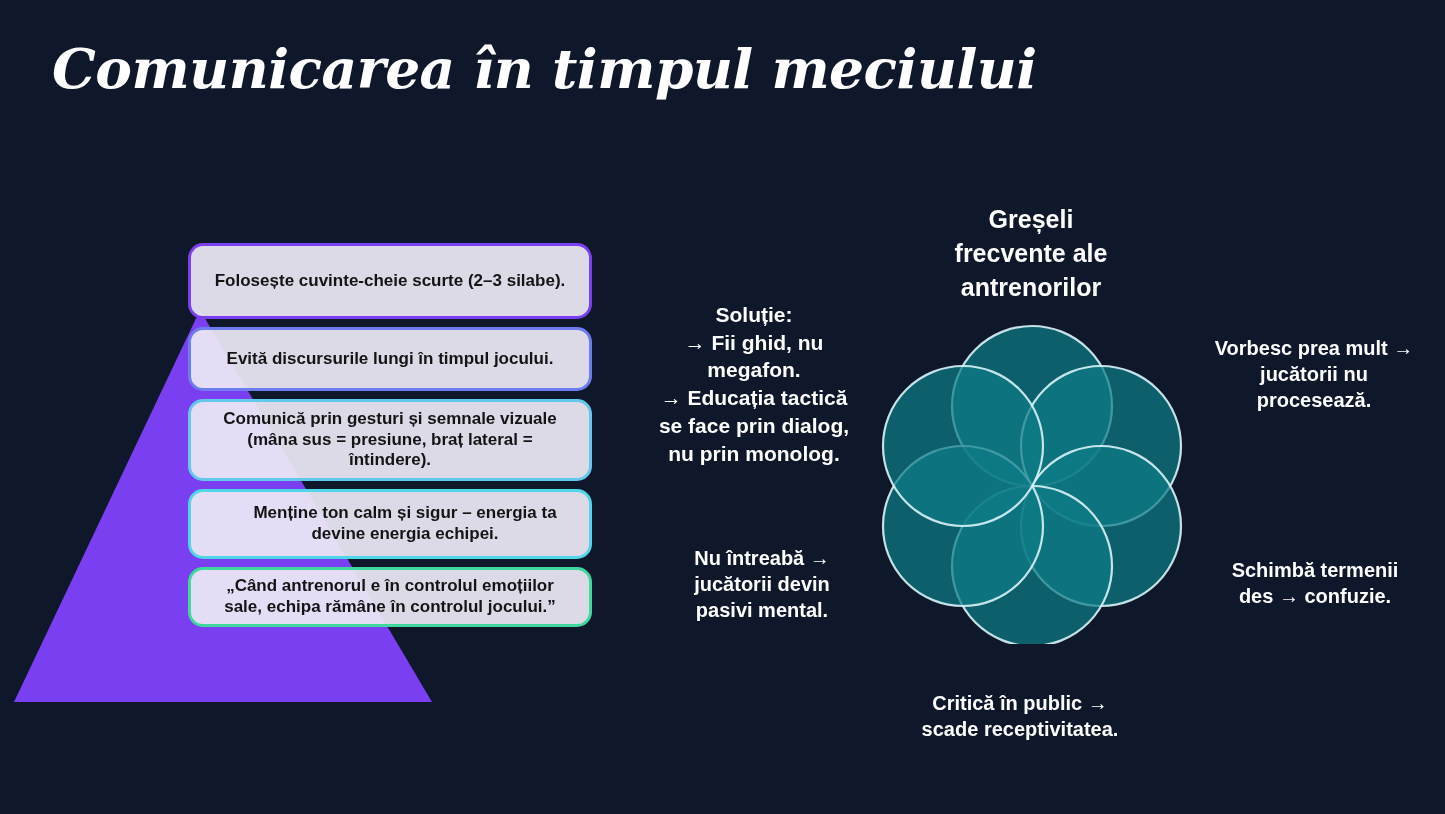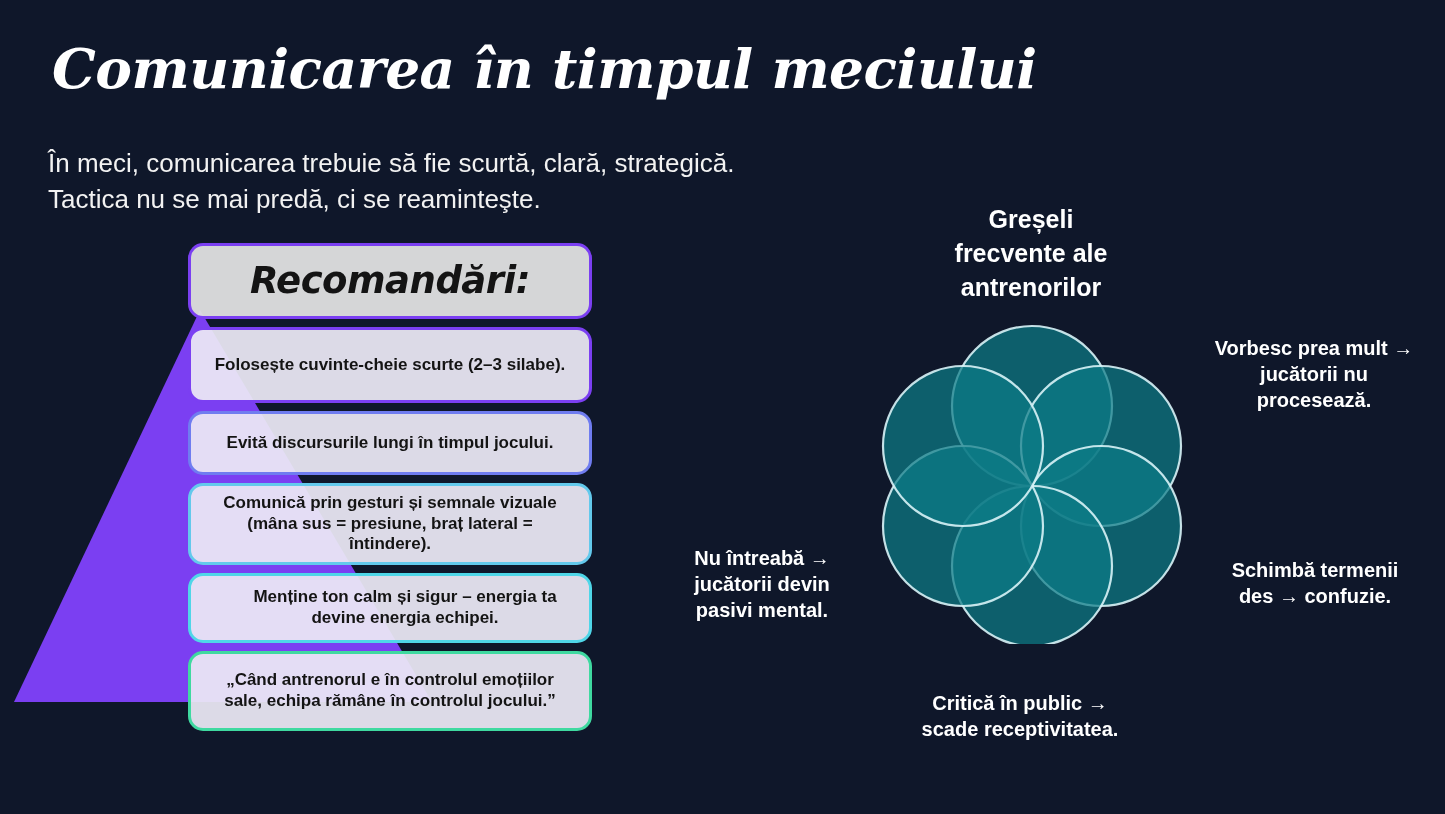--- a/index.html
+++ b/index.html
@@ -88,21 +88,21 @@
     font-style: italic;
     font-weight: bold;
     font-size: 37px;
     letter-spacing: -0.5px;
     background: rgba(224,224,224,0.95);
   }
   .reco-b1 { height: 76px; }
   .reco-b2 { height: 64px; }
   .reco-b3 { height: 82px; }
   .reco-b4 { height: 70px; padding-left: 44px; }
-  .reco-b5 { height: 80px; margin-bottom: 0; justify-content: center; }
+  .reco-b5 { height: 60px; margin-bottom: 0; justify-content: center; }
 
   
   .solution {
     position: absolute;
     left: 648px;
     top: 301px;
     width: 212px;
     text-align: center;
     font-weight: bold;
     font-size: 21px;
@@ -159,44 +159,42 @@
 <div class="slide">
 
   <div class="triangle-layer">
     <svg width="620" height="814" viewBox="0 0 620 814" xmlns="http://www.w3.org/2000/svg">
       <polygon points="200,310 432,702 14,702" fill="#7b3ff2"></polygon>
     </svg>
   </div>
 
   <div class="title">Comunicarea în timpul meciului</div>
 
-  <div class="subtitle">În meci, comunicarea trebuie să fie scurtă, clară, strategică.
-Tactica nu se mai predă, ci se reaminteşte.</div>
 
   <div class="reco-stack">
-    <div class="reco-box reco-head">
-      <span>Recomandări:</span>
-    </div>
     <div class="reco-box reco-b1" style="border-color:#7b3ff2;">
       <span>Folosește cuvinte-cheie scurte (2–3 silabe).</span>
     </div>
     <div class="reco-box reco-b2" style="border-color:#6f7cf0;">
       <span>Evită discursurile lungi în timpul jocului.</span>
     </div>
     <div class="reco-box reco-b3" style="border-color:#63c9ec;">
       <span>Comunică prin gesturi și semnale vizuale (mâna sus = presiune, braț lateral = întindere).</span>
     </div>
     <div class="reco-box reco-b4" style="border-color:#4fd6e8;">
       <span>Menține ton calm și sigur – energia ta devine energia echipei.</span>
     </div>
     <div class="reco-box reco-b5" style="border-color:#3fd9a0;">
       <span>„Când antrenorul e în controlul emoțiilor sale, echipa rămâne în controlul jocului.”</span>
     </div>
   </div>
 
+  <div class="solution">Soluție:
+→ Fii ghid, nu megafon.
+→ Educația tactică se face prin dialog, nu prin monolog.</div>
 
   <div class="mistakes-title">Greșeli
 frecvente ale
 antrenorilor</div>
 
   <div class="flower">
     <svg width="320" height="326" viewBox="0 0 320 326" xmlns="http://www.w3.org/2000/svg">
       <g fill="#0d7b86" fill-opacity="0.72" stroke="#d8f3f7" stroke-width="2.2" stroke-opacity="0.9">
         <circle cx="160" cy="88" r="80"></circle>
         <circle cx="229" cy="128" r="80"></circle>

